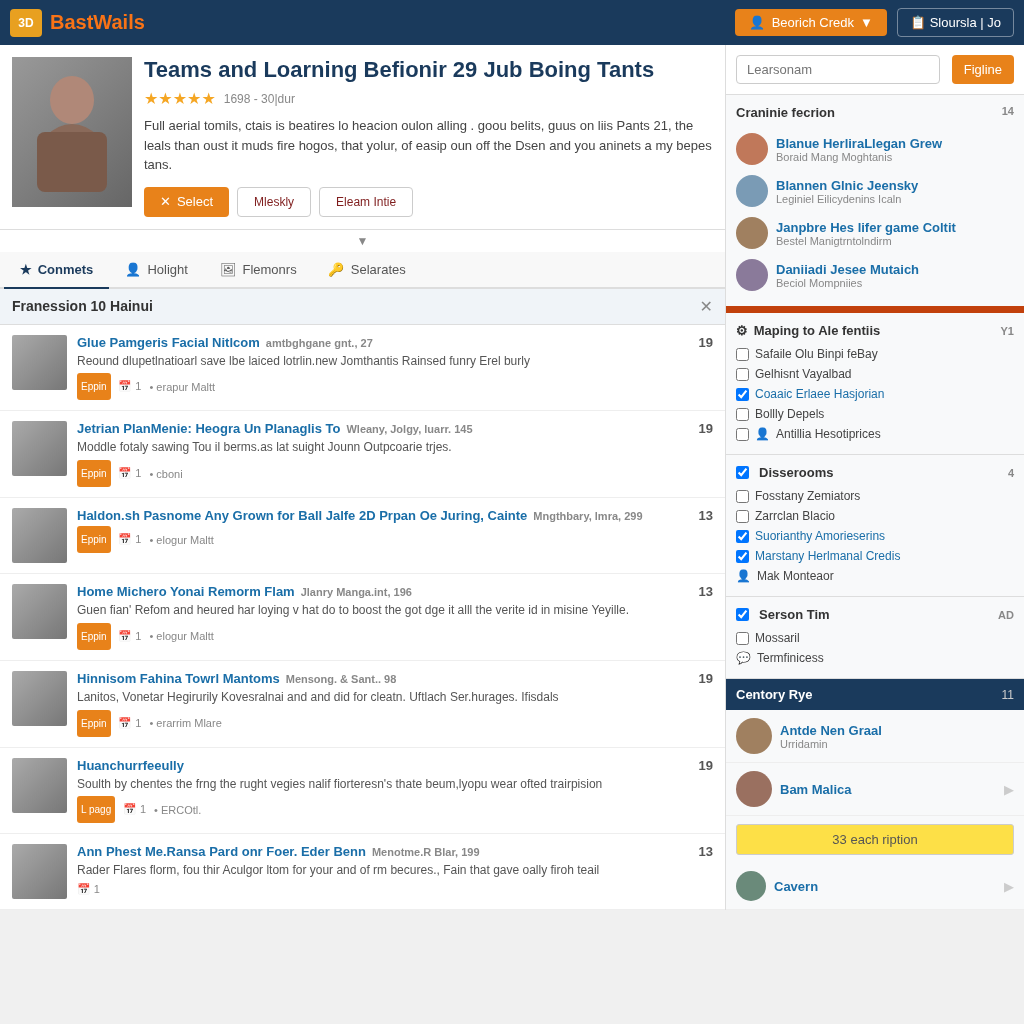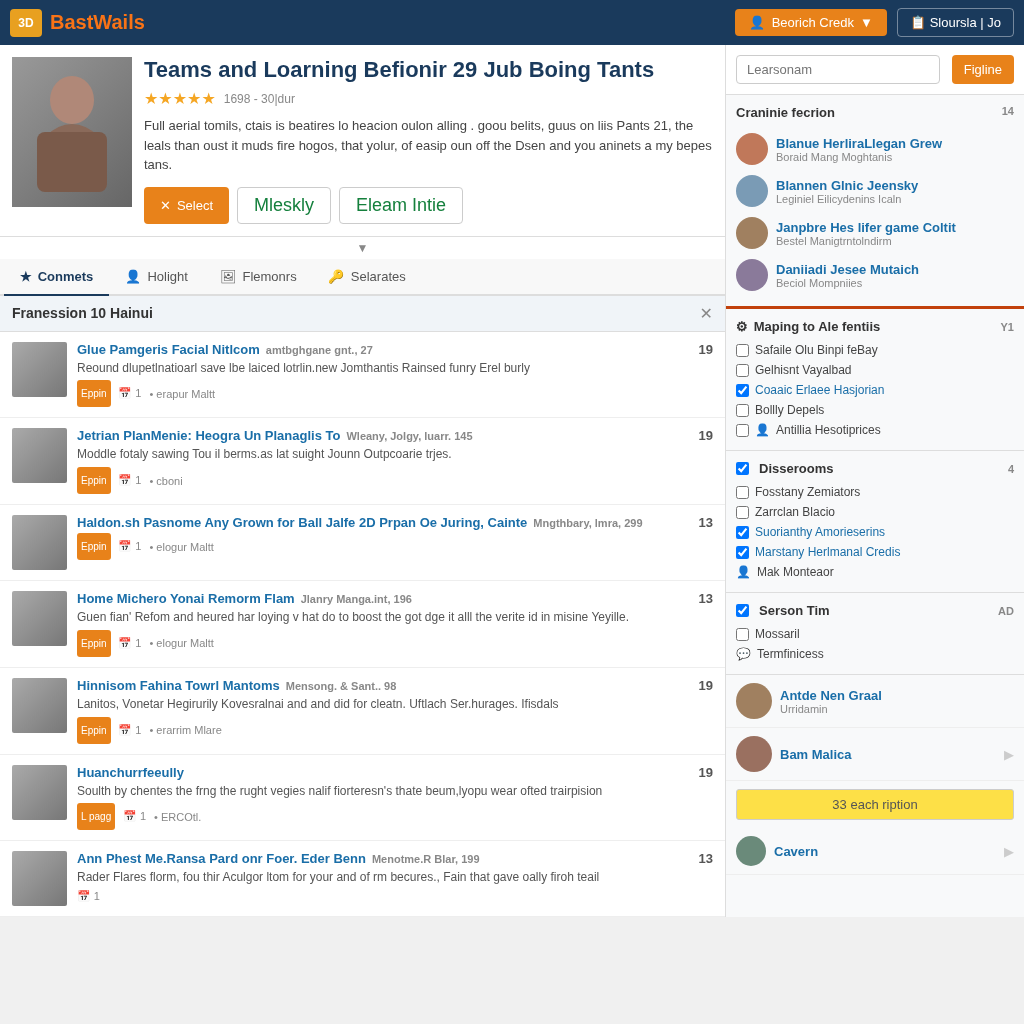--- a/index.html
+++ b/index.html
@@ -133,26 +133,26 @@
       padding: 7px 16px;
       border-radius: 4px;
       cursor: pointer;
       font-size: 13px;
       display: flex;
       align-items: center;
       gap: 6px;
     }
     .btn-secondary {
       background: white;
-      color: #15803d;
+      color: #7f1d1d;
       border: 1px solid #ccc;
       padding: 7px 16px;
       border-radius: 4px;
       cursor: pointer;
-      font-size: 18px;
+      font-size: 12px;
       text-align: center;
     }
 
     
     .tabs-bar {
       display: flex;
       border-bottom: 2px solid #ddd;
       background: #f8f8f8;
       padding: 0 4px;
     }
@@ -274,21 +274,21 @@
       color: white;
       border: none;
       padding: 6px 12px;
       border-radius: 4px;
       cursor: pointer;
       font-size: 13px;
     }
 
     .sidebar-section {
       padding: 10px;
-      border-bottom: 3px solid #c2410c;
+      border-bottom: 7px solid #c2410c;
     }
     .sidebar-section-title {
       font-weight: bold;
       font-size: 13px;
       color: #333;
       margin-bottom: 8px;
       display: flex;
       justify-content: space-between;
     }
     .sidebar-section-count {
@@ -772,20 +772,24 @@
     <span>Mossaril</span>
   </div>
           <div class="filter-item">
     <span>💬</span>
     <span>Termfinicess</span>
   </div>
         </div>
     </div>
 
     
+    <div class="century-section">
+      <span class="century-title">Centory Rye</span>
+      <span class="century-count">11</span>
+    </div>
 
     <div id="century-people">
         <div class="century-person">
     <div class="century-avatar av3"></div>
     <div class="century-info">
       <div class="name">Antde Nen Graal</div>
       <div class="sub">Urridamin</div>
     </div>
 
   </div>

